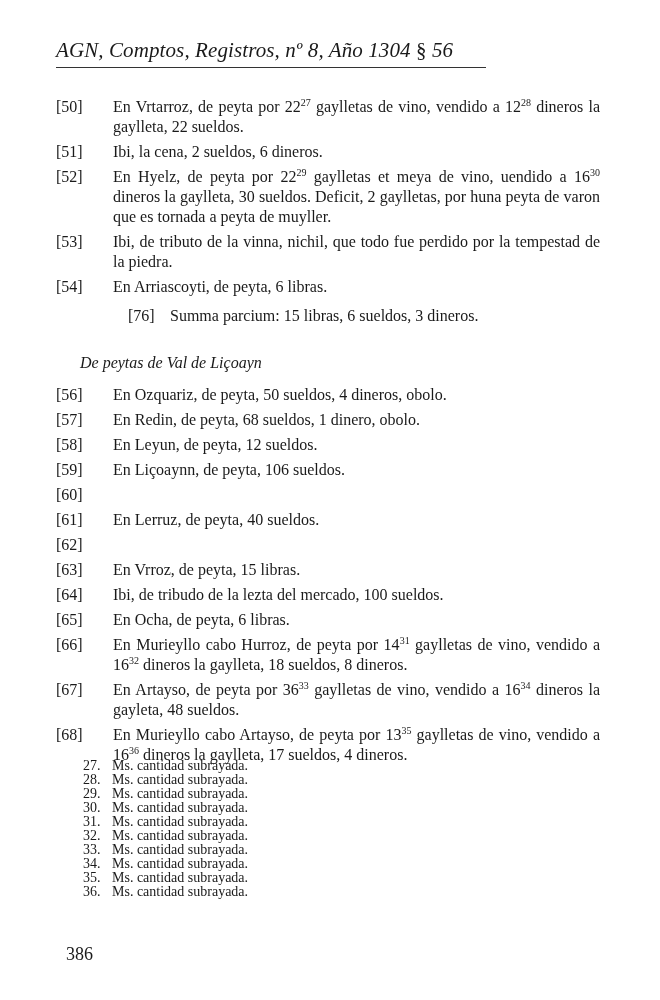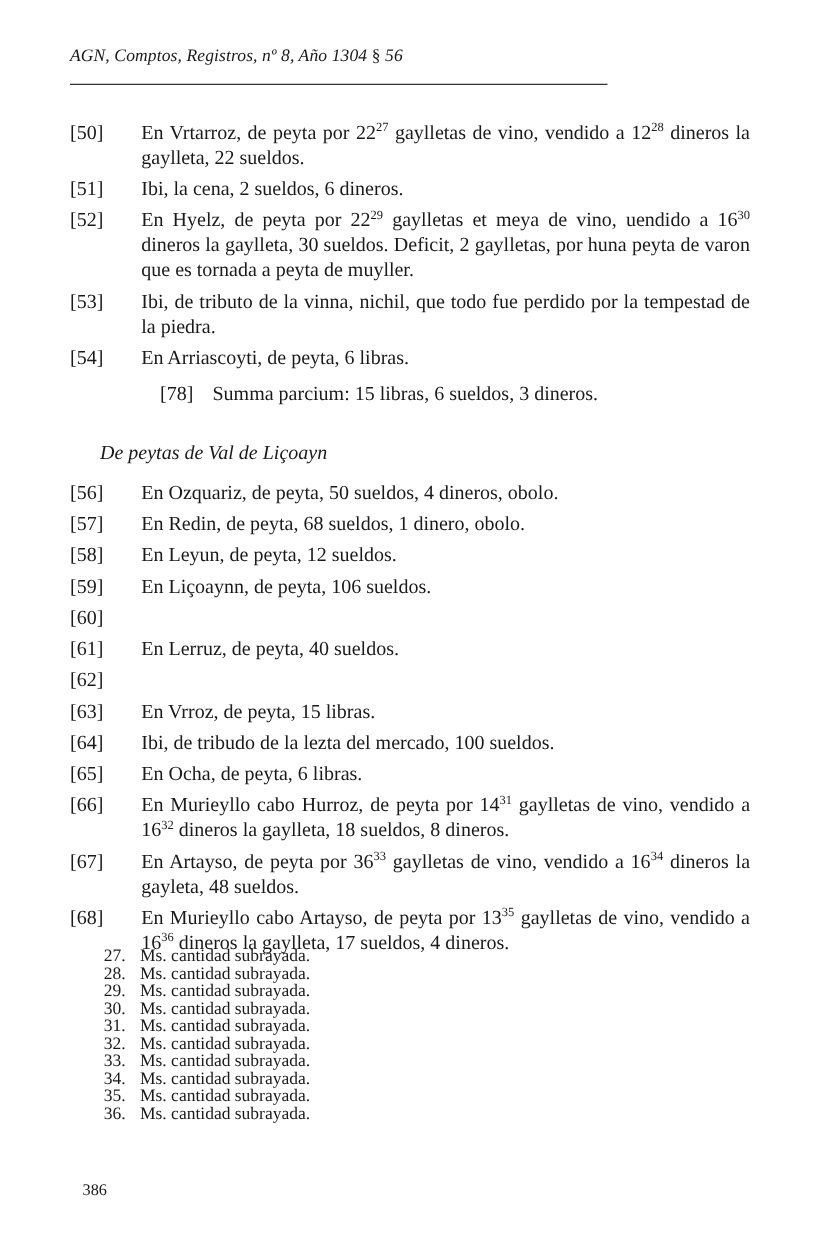--- a/index.html
+++ b/index.html
@@ -3,42 +3,42 @@
   <meta charset="utf-8">
   <style>
     html, body { margin: 0; padding: 0; background: #ffffff; }
     body {
       width: 660px; height: 1000px; position: relative; overflow: hidden;
       font-family: "Liberation Serif", "DejaVu Serif", serif;
       color: #1a1a1a;
     }
     .running-head {
       position: absolute; left: 56px; top: 38px;
-      font-style: italic; font-size: 14px; letter-spacing: 0.1px;
+      font-style: italic; font-size: 21px; letter-spacing: 0.1px;
     }
     .running-head .upright { font-style: normal; }
     .head-rule {
       position: absolute; left: 56px; top: 67px; width: 430px; height: 0;
       border-top: 1.3px solid #333;
     }
     .body-text { position: absolute; left: 56px; top: 97px; width: 544px; font-size: 16px; line-height: 20px; }
     .entry { display: flex; margin-bottom: 5px; }
     .entry .num { width: 57px; flex: none; }
     .entry .txt { flex: 1; text-align: justify; }
     .entry.indented { margin-left: 72px; margin-top: 9px; }
     .entry.indented .num { width: 42px; }
     sup { font-size: 10px; line-height: 0; vertical-align: 6px; }
     .section-title {
       text-align: left; font-style: italic; margin: 27px 0 12px 0; padding-left: 24px;
     }
     .footnotes { position: absolute; left: 83px; top: 759px; font-size: 14px; line-height: 14px; }
     .fn { display: flex; }
     .fn .fn-num { width: 29px; }
     .page-number {
-      position: absolute; left: 66px; top: 944px; font-size: 13px;
+      position: absolute; left: 66px; top: 944px; font-size: 18px;
     }
   </style>
 </head>
 <body>
 
 <div class="running-head"><span>AGN, Comptos, Registros, n</span><span>º 8, Año 1304 </span><span class="upright">§</span><span> 56</span></div>
 <div class="head-rule"></div>
 
 <div class="body-text">
   <div id="before">
@@ -58,21 +58,21 @@
         <span class="num">[53]</span>
         <span class="txt">Ibi, de tributo de la vinna, nichil, que todo fue perdido por la tempestad de la piedra.</span>
       </div>
       <div class="entry">
         <span class="num">[54]</span>
         <span class="txt">En Arriascoyti, de peyta, 6 libras.</span>
       </div>
     </div>
   <div id="summa">
       <div class="entry indented">
-        <span class="num">[78]</span>
+        <span class="num">[76]</span>
         <span class="txt">Summa parcium: 15 libras, 6 sueldos, 3 dineros.</span>
       </div>
     </div>
   <div class="section-title">De peytas de Val de Liçoayn</div>
   <div id="after">
       <div class="entry">
         <span class="num">[56]</span>
         <span class="txt">En Ozquariz, de peyta, 50 sueldos, 4 dineros, obolo.</span>
       </div>
       <div class="entry">

